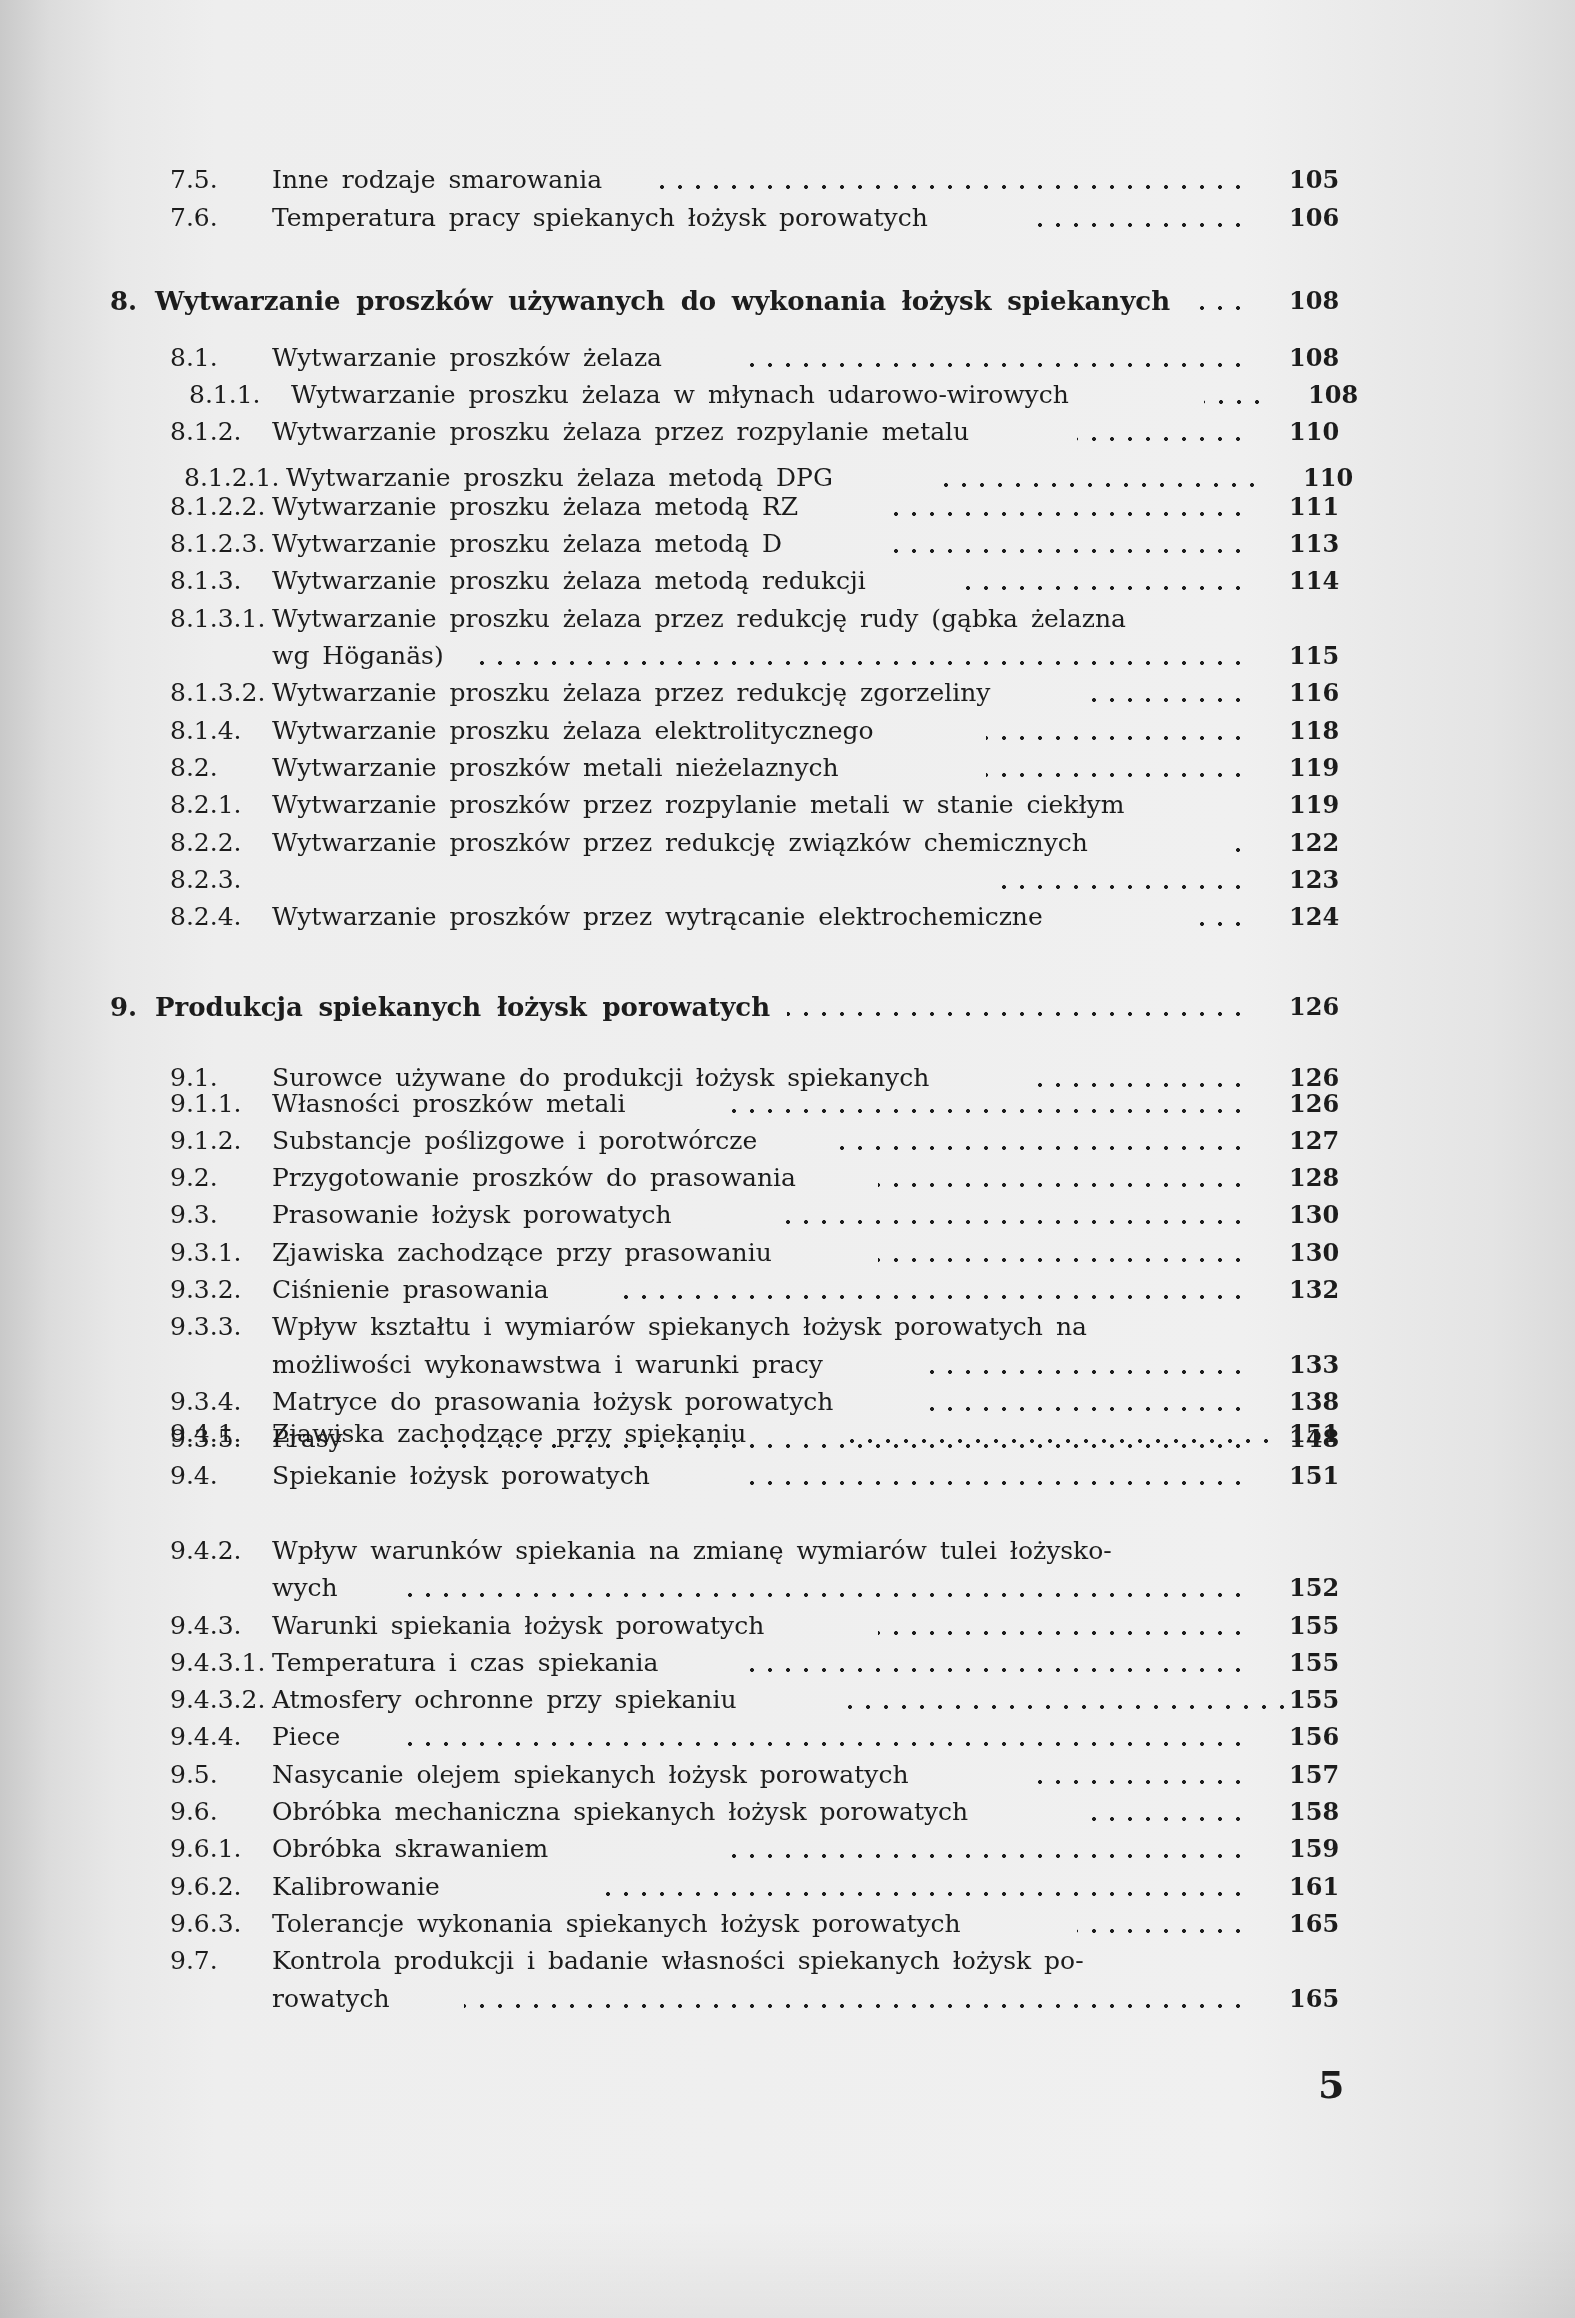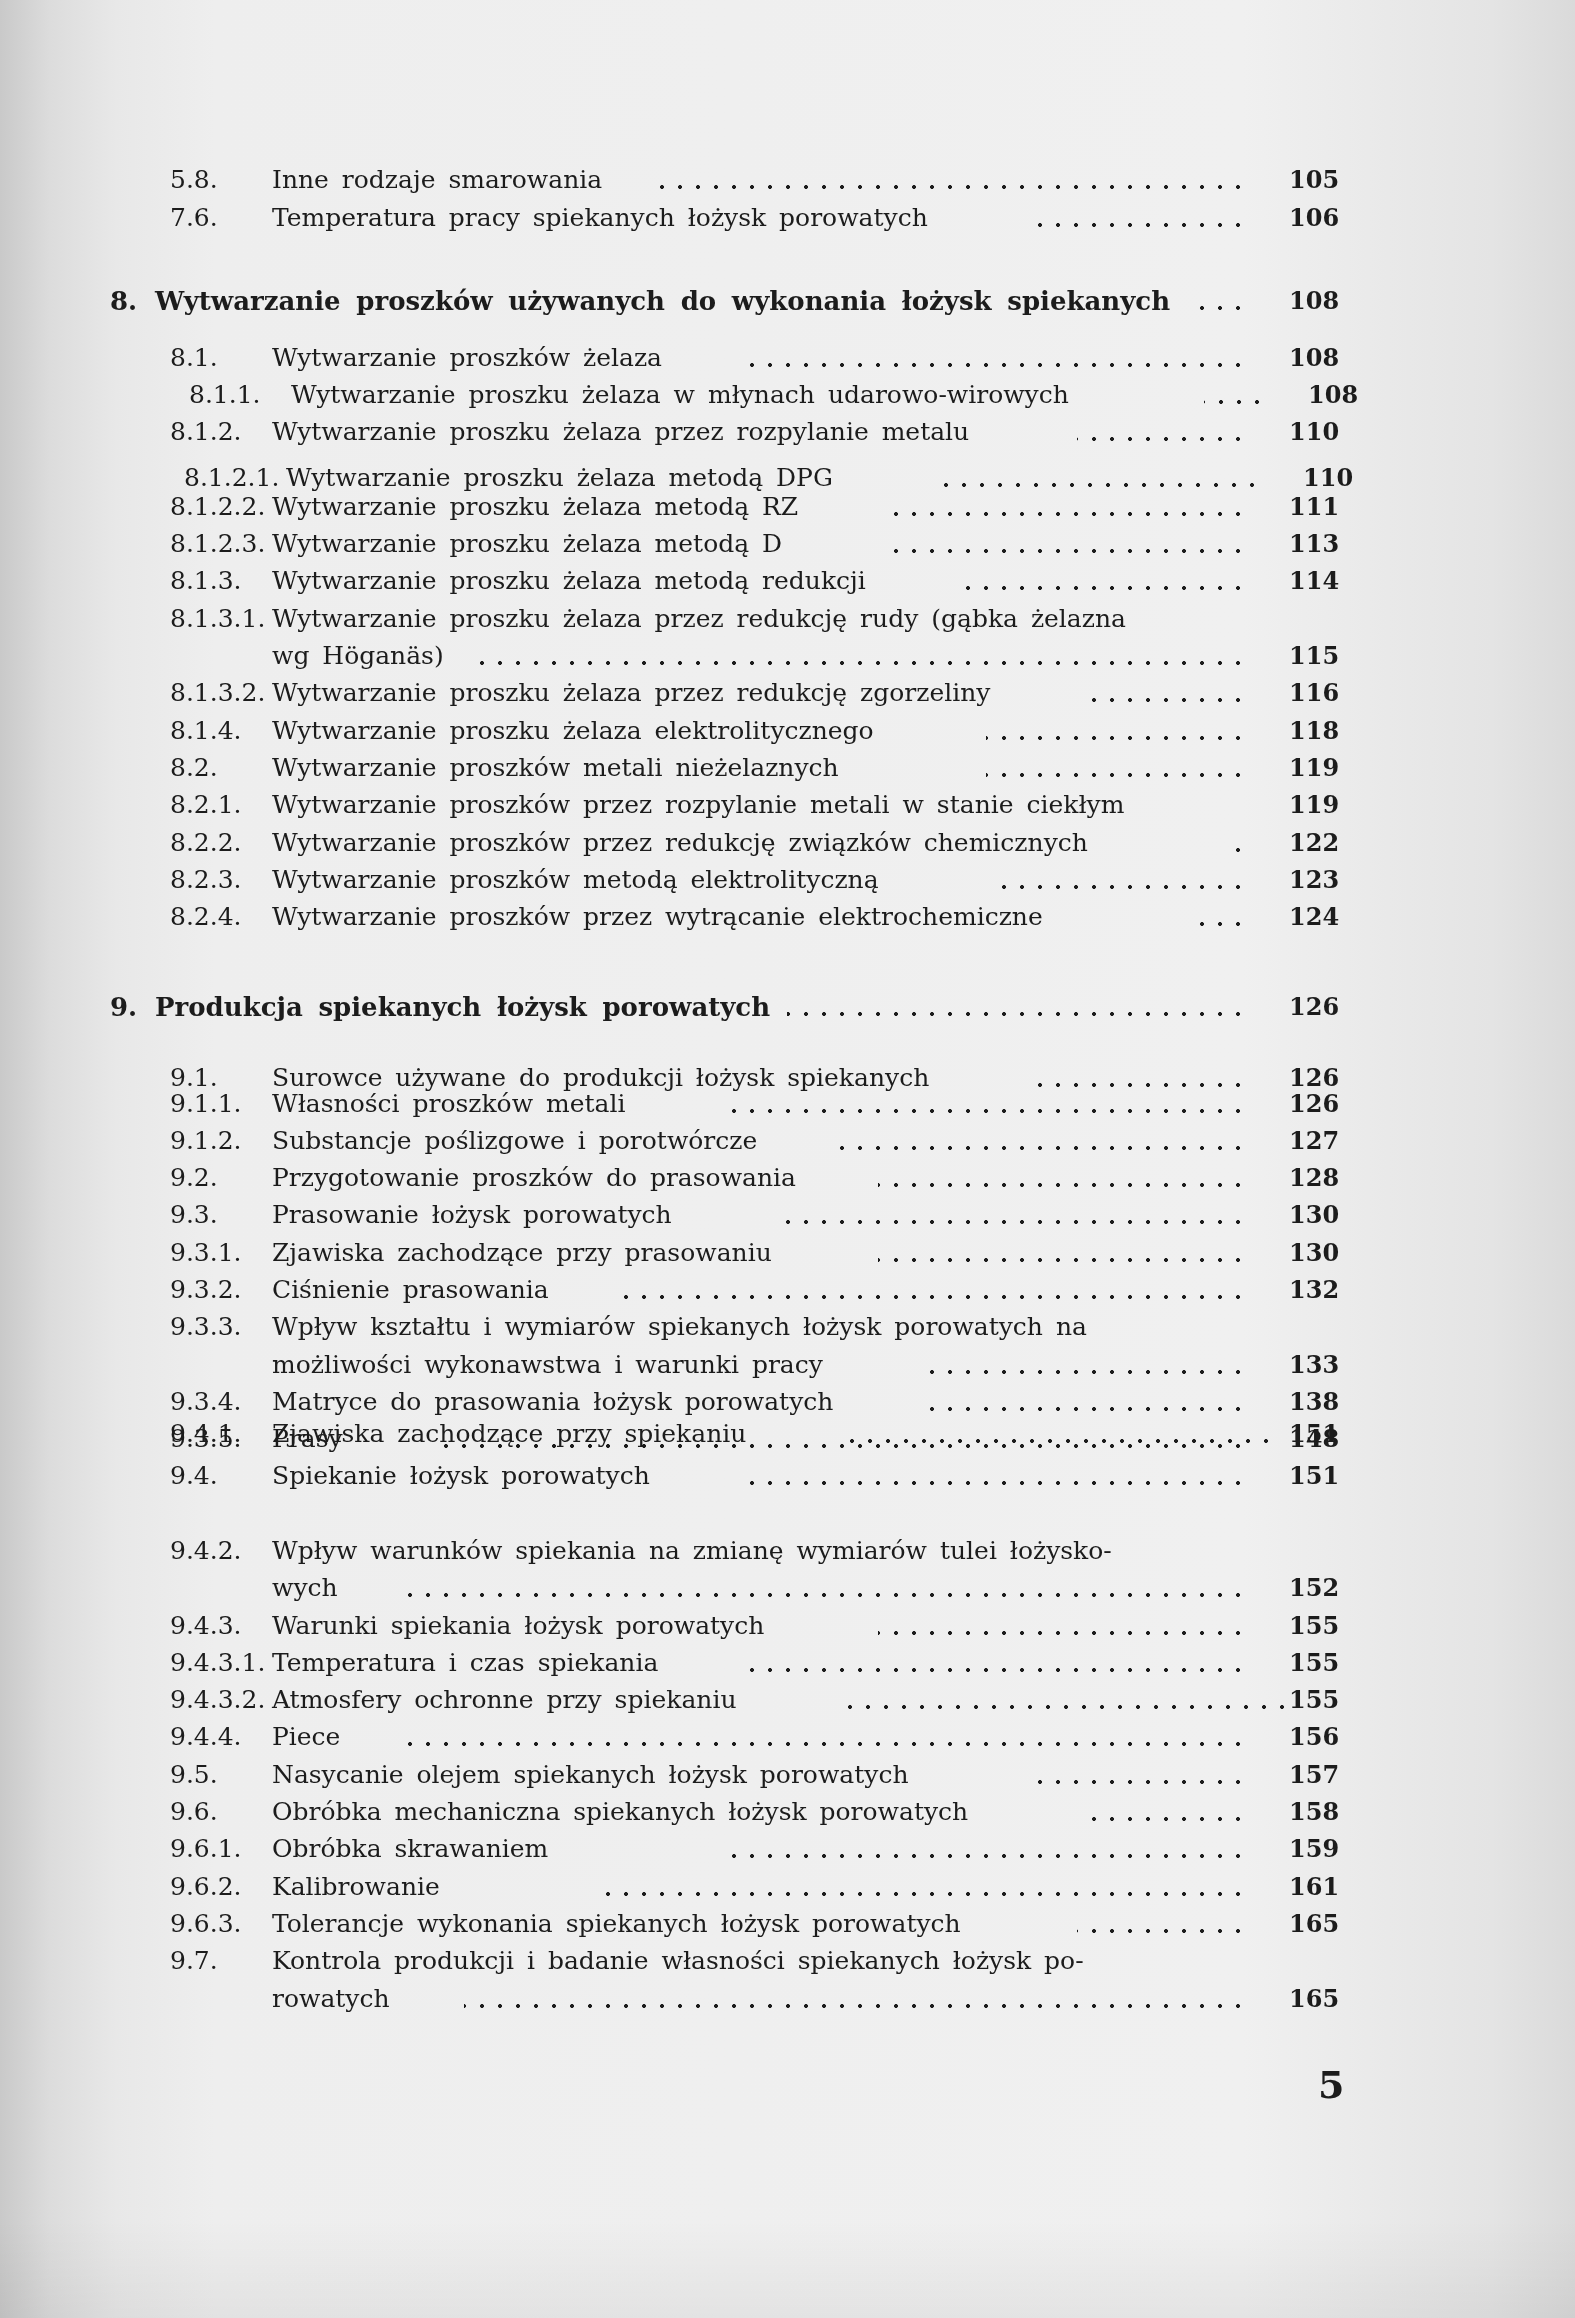--- a/index.html
+++ b/index.html
@@ -46,21 +46,21 @@
   .folio {
     position: absolute; left: 1318px; top: 2062px; font-size: 38px; font-weight: bold;
   }
 </style>
 </head>
 <body>
 
 <div class="page">
   <div id="toc">
       <div class="row" style="top: 162px;">
-        <span class="num">5.8.</span>
+        <span class="num">7.5.</span>
         <span class="txt">Inne rodzaje smarowania</span>
         <span class="lead" style="left: 656px; right: 328px;"></span>
         <span class="pg">105</span>
       </div>
       <div class="row" style="top: 200px;">
         <span class="num">7.6.</span>
         <span class="txt">Temperatura pracy spiekanych łożysk porowatych</span>
         <span class="lead" style="left: 1036px; right: 328px;"></span>
         <span class="pg">106</span>
       </div>
@@ -147,21 +147,20 @@
         <span class="pg">119</span>
       </div>
       <div class="row" style="top: 825px;">
         <span class="num">8.2.2.</span>
         <span class="txt">Wytwarzanie proszków przez redukcję związków chemicznych</span>
         <span class="lead" style="left: 1226px; right: 328px;"></span>
         <span class="pg">122</span>
       </div>
       <div class="row" style="top: 862px;">
         <span class="num">8.2.3.</span>
-        <span class="txt">Wytwarzanie proszków metodą elektrolityczną</span>
         <span class="lead" style="left: 994px; right: 328px;"></span>
         <span class="pg">123</span>
       </div>
       <div class="row" style="top: 899px;">
         <span class="num">8.2.4.</span>
         <span class="txt">Wytwarzanie proszków przez wytrącanie elektrochemiczne</span>
         <span class="lead" style="left: 1193px; right: 328px;"></span>
         <span class="pg">124</span>
       </div>
       <div class="row h" style="top: 989px;">

